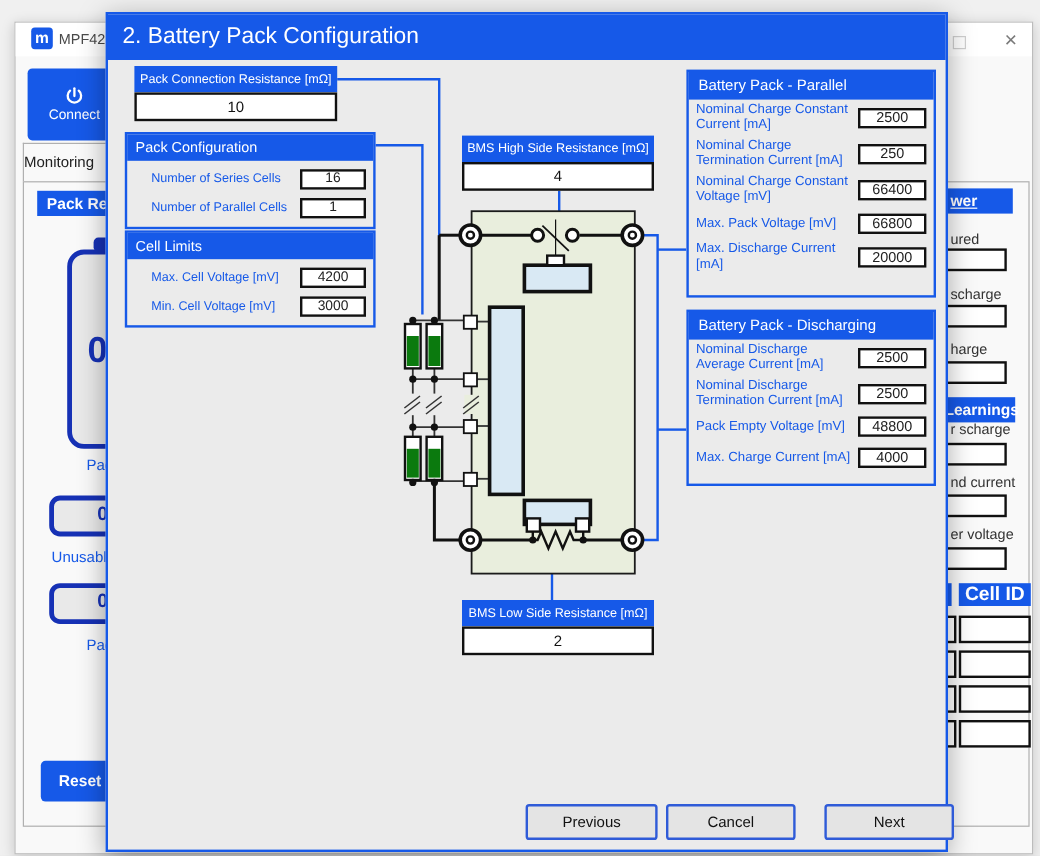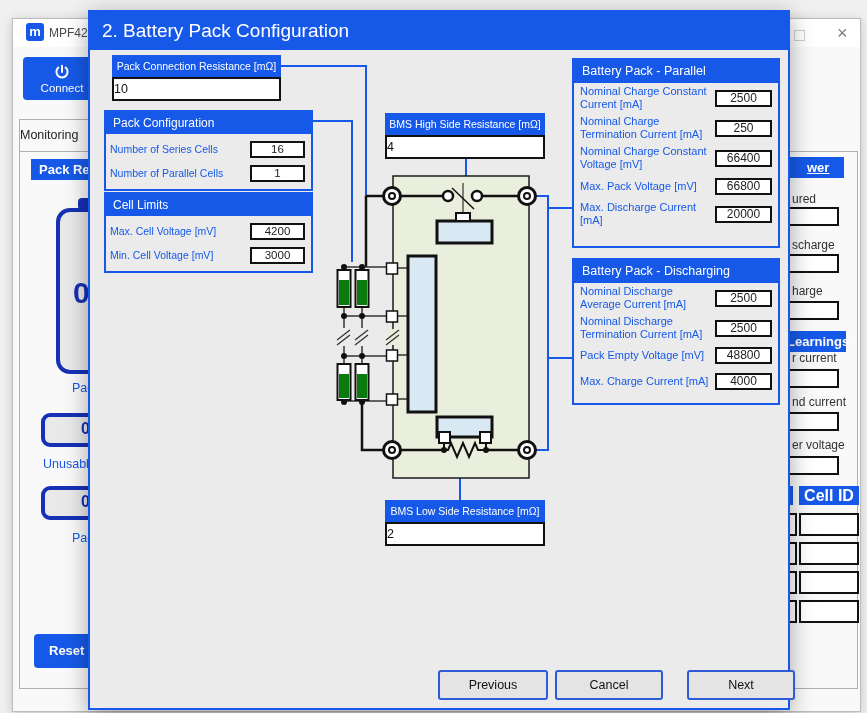--- a/index.html
+++ b/index.html
@@ -22,21 +22,21 @@
   .app-logo {
     position:absolute; left:13px; top:4px; width:18px; height:18px;
     background:#1659e8; border-radius:3px; color:#fff;
     font-size:13px; font-weight:bold; text-align:center; line-height:18px;
   }
   .app-title { position:absolute; left:36px; top:7px; font-size:12px; color:#4a4a4a; white-space:nowrap; }
   .btn-max { position:absolute; left:781px; top:11px; width:11px; height:11px; border:1px solid #cfcfcf; background:#fff; }
   .btn-close { position:absolute; left:824px; top:3px; font-size:18px; color:#7a7a7a; line-height:22px; }
 
   .connect-btn {
-    position:absolute; left:10px; top:38px; width:78px; height:43px;
+    position:absolute; left:10px; top:38px; width:78px; height:60px;
     background:#1659e8; border-radius:4px; color:#fff;
     display:flex; flex-direction:column; align-items:center; justify-content:center; gap:2px;
     font-size:11.5px;
   }
   .tab {
     position:absolute; left:6px; top:100px; width:92px; height:32px;
     border:1px solid #b0b0b0; border-bottom:none; background:#f9f9f9;
     font-size:12.5px; color:#222; line-height:30px; 
   }
   .groupbox { position:absolute; left:6px; top:132px; width:839px; height:538px; border:1px solid #b0b0b0; }
@@ -57,46 +57,46 @@
   .blue-lbl { color:#1659e8; font-size:12.5px; white-space:nowrap; }
   .reset-btn {
     left:21px; top:615px; width:130px; height:34px;
     background:#1659e8; border-radius:4px; color:#fff; font-weight:bold;
     font-size:13px; line-height:34px; padding-left:15px; white-space:nowrap;
   }
 
   .gray-lbl { font-size:12px; color:#333; white-space:nowrap; }
   .bg-input { border:2px solid #111; background:#fff; }
   .pwr-header { left:748px; top:138px; width:83px; height:21px; line-height:21px; }
-  .pwr-header span { margin-left:46px;text-decoration:underline; }
+  .pwr-header span { margin-left:31px;text-decoration:underline; }
   .learn-header { left:758px; top:312px; width:75px; height:21px; line-height:21px; }
   .learn-header span { margin-left:16px; }
   .cellid-header { left:786px; top:467px; width:60px; height:19px; line-height:19px; text-align:center; font-size:16px; }
 
   
   #dialog {
     position:absolute; left:88px; top:10px; width:702px; height:700px;
     border:2px solid #1659e8; background:#ebebeb;
     box-shadow:0 6px 22px rgba(0,0,0,.35); z-index:10;
   }
   .dlg-title {
     position:absolute; left:0; top:0; right:0; height:38px;
     background:#1659e8; color:#fff; font-size:19px; line-height:38px; padding-left:12px;
   }
   .hdr-box {
     background:#1659e8; color:#fff; font-size:10.5px;
     text-align:center; white-space:nowrap;
   }
   .val-box {
     border:2px solid #111; background:#fff; color:#111;
-    font-size:12.5px; 
+    font-size:12.5px; text-align:center;
   }
   .panel { border:2px solid #1659e8; background:#ebebeb; }
   .panel-header { background:#1659e8; color:#fff; font-size:12px; line-height:22px; height:22px; padding-left:7px; white-space:nowrap; }
-  .panel-body { padding:3px 6px 4px 4px;border-radius:27px; }
+  .panel-body { padding:3px 6px 4px 20px;border-radius:27px; }
   .prow { display:flex; align-items:center; height:24px; }
   .prow .plbl { flex:1; color:#1659e8; font-size:10.5px; white-space:nowrap; }
   .prow .pval { width:55px; height:17px; border:2px solid #111; background:#fff; text-align:center; font-size:11.5px; line-height:13px; }
   .vpanel-header { background:#1659e8; color:#fff; font-size:12.5px; line-height:23px; height:23px; padding-left:8px; white-space:nowrap; }
   .vrow { display:flex; align-items:center; padding:2px 6px; min-height:30px; }
   .vrow .vlbl { flex:1; color:#1659e8; font-size:11px; line-height:13px; padding-right:4px; }
   .vrow .vval { width:57px; height:17px; border:2px solid #111; background:#fff; text-align:center; font-size:12px; line-height:13px; }
   .dlg-btn {
     position:absolute; top:658px; height:30px;
     background:#e4e4e4; border:2px solid #2f5bd8; border-radius:3px;
@@ -146,21 +146,21 @@
 
   <div class="abs blue-bar pwr-header"><span>wer</span></div>
   <div class="abs gray-lbl" style="left:779px; top:173px;">ured</div>
   <div class="abs bg-input" style="left:758px; top:188px; width:68px; height:19px;"></div>
   <div class="abs gray-lbl" style="left:779px; top:219px;">scharge</div>
   <div class="abs bg-input" style="left:758px; top:235px; width:68px; height:19px;"></div>
   <div class="abs gray-lbl" style="left:779px; top:265px;">harge</div>
   <div class="abs bg-input" style="left:758px; top:282px; width:68px; height:19px;"></div>
 
   <div class="abs blue-bar learn-header"><span>Learnings</span></div>
-  <div class="abs gray-lbl" style="left:779px; top:332px;">r current</div>
+  <div class="abs gray-lbl" style="left:779px; top:332px;">r scharge</div>
   <div class="abs bg-input" style="left:758px; top:350px; width:68px; height:19px;"></div>
   <div class="abs gray-lbl" style="left:779px; top:376px;">nd current</div>
   <div class="abs bg-input" style="left:758px; top:393px; width:68px; height:19px;"></div>
   <div class="abs gray-lbl" style="left:779px; top:419px;">er voltage</div>
   <div class="abs bg-input" style="left:758px; top:437px; width:68px; height:19px;"></div>
 
   <div class="abs blue-bar" style="left:756px; top:467px; width:24px; height:19px;"></div>
   <div class="abs blue-bar cellid-header">Cell ID</div>
   <div class="abs bg-input" style="left:756px; top:494px; width:28px; height:23px;"></div>
   <div class="abs bg-input" style="left:786px; top:494px; width:60px; height:23px;"></div>

